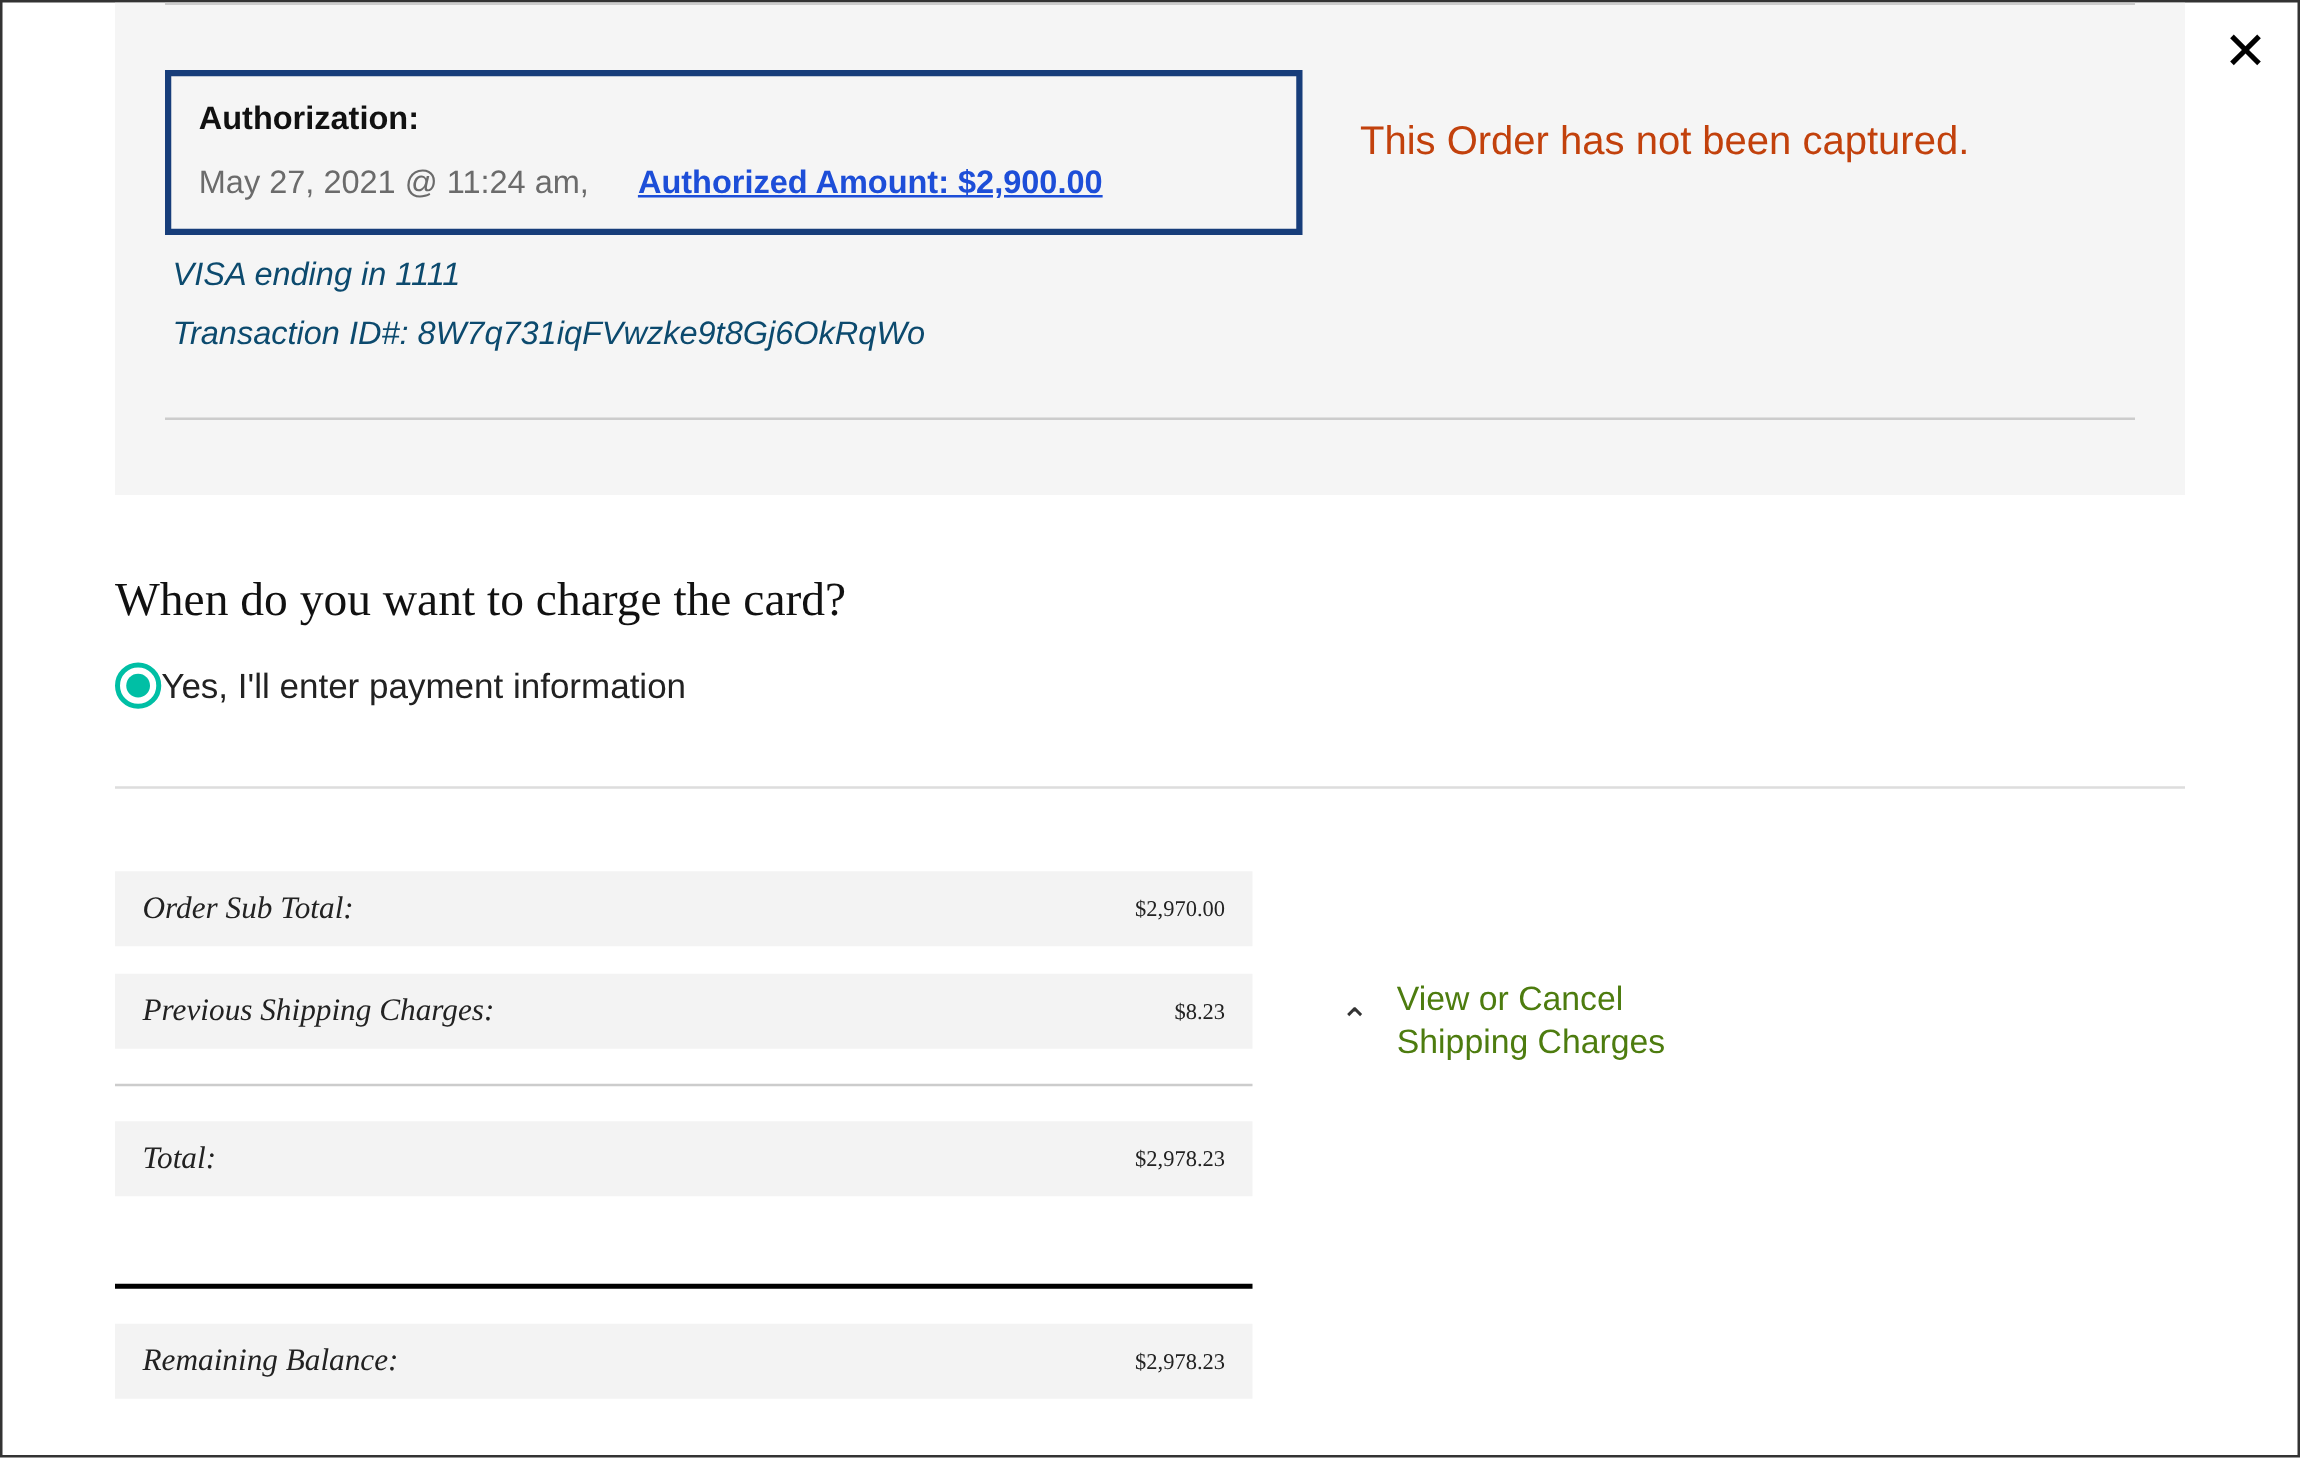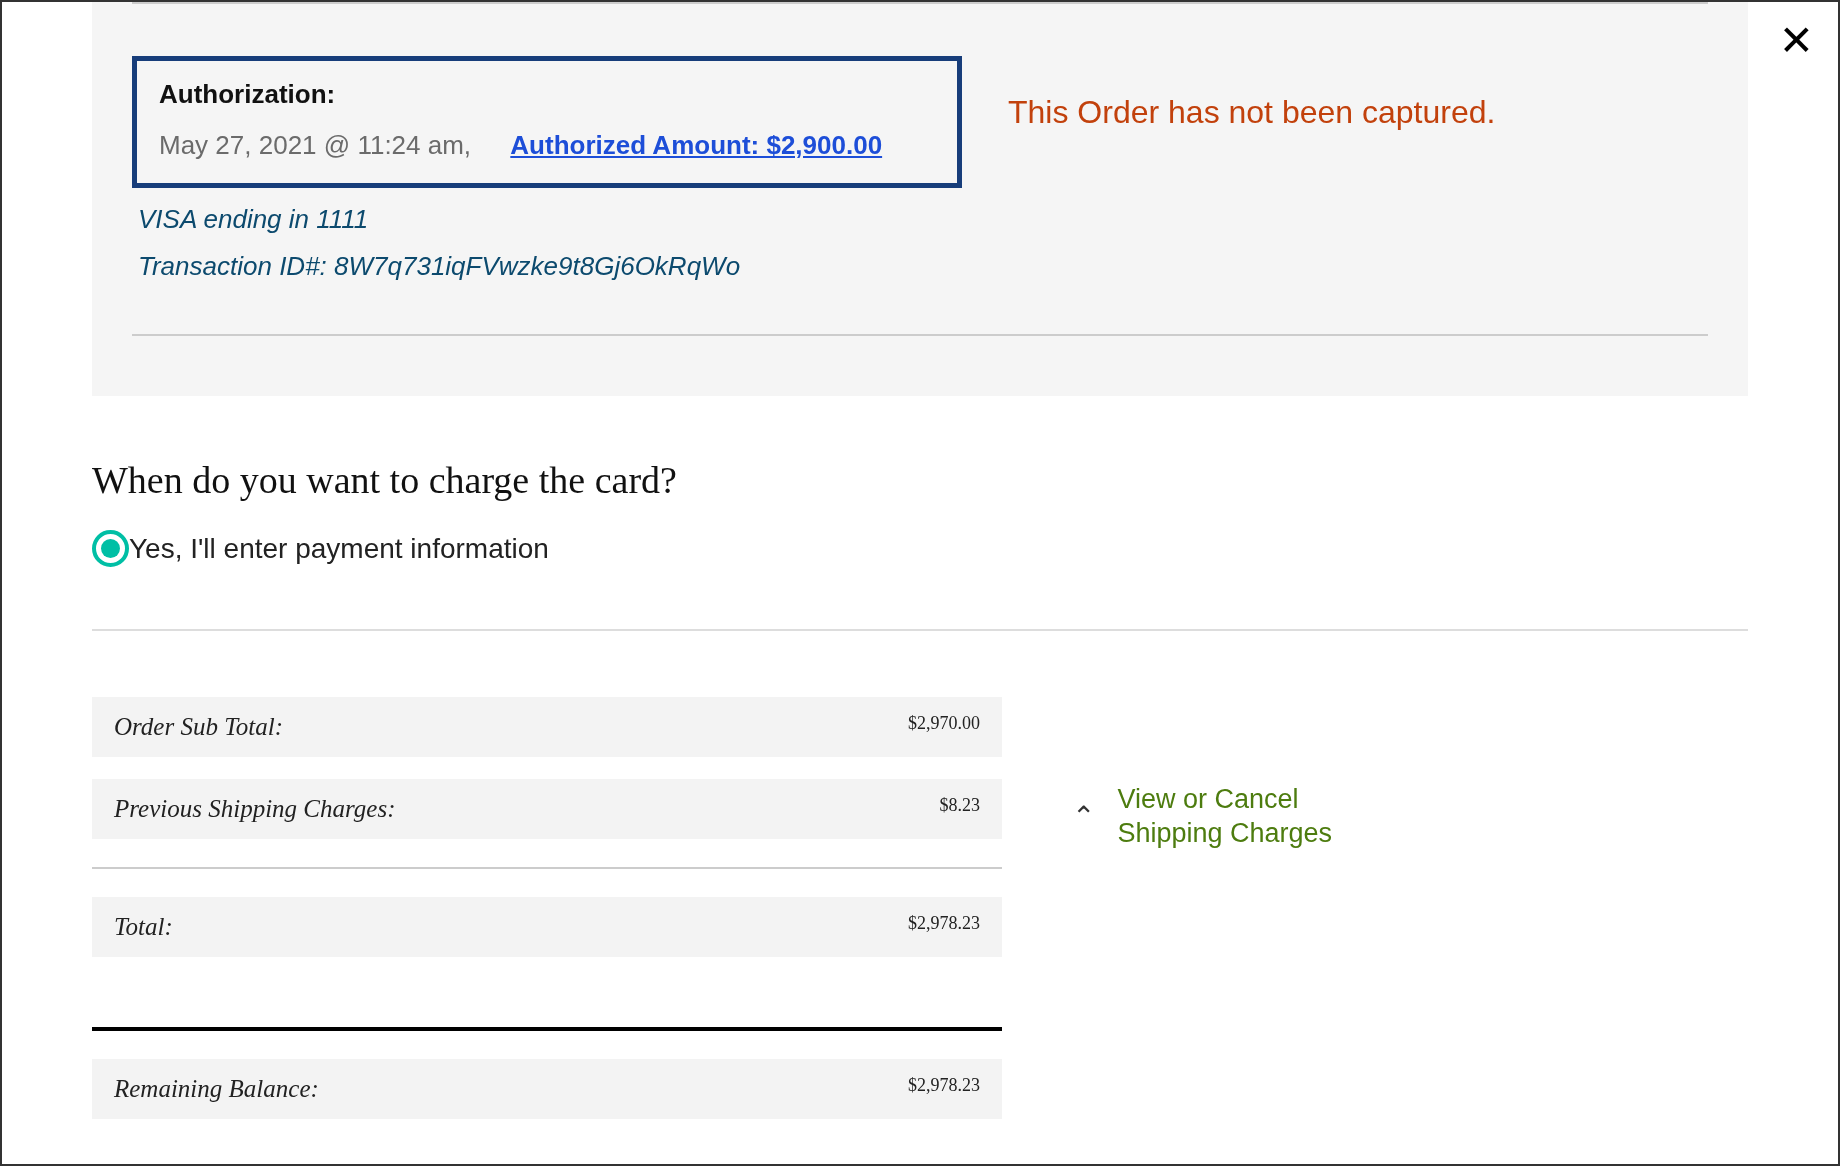--- a/index.html
+++ b/index.html
@@ -45,21 +45,21 @@
     margin-bottom: 52px;
   }
   .auth-row {
     display: flex;
     align-items: flex-start;
     gap: 36px;
   }
   .auth-box {
     border: 5px solid #173d7a;
     padding: 18px 22px 22px 22px;
-    width: 830px;
+    width: 910px;
     background: #f5f5f5;
   }
   .auth-title {
     font-size: 26px;
     font-weight: 700;
     color: #111;
   }
   .auth-line2 {
     margin-top: 20px;
     font-size: 26px;
@@ -151,20 +151,21 @@
     display: flex;
     align-items: flex-start;
     gap: 70px;
   }
   .finalize-table {
     width: 910px;
   }
   .fin-row {
     display: flex;
     justify-content: space-between;
+    align-items: center;
     background: #f3f3f3;
     padding: 16px 22px;
     margin-bottom: 22px;
   }
   .fin-label {
     font-family: Georgia, "Times New Roman", serif;
     font-style: italic;
     font-size: 25px;
     color: #222;
   }

